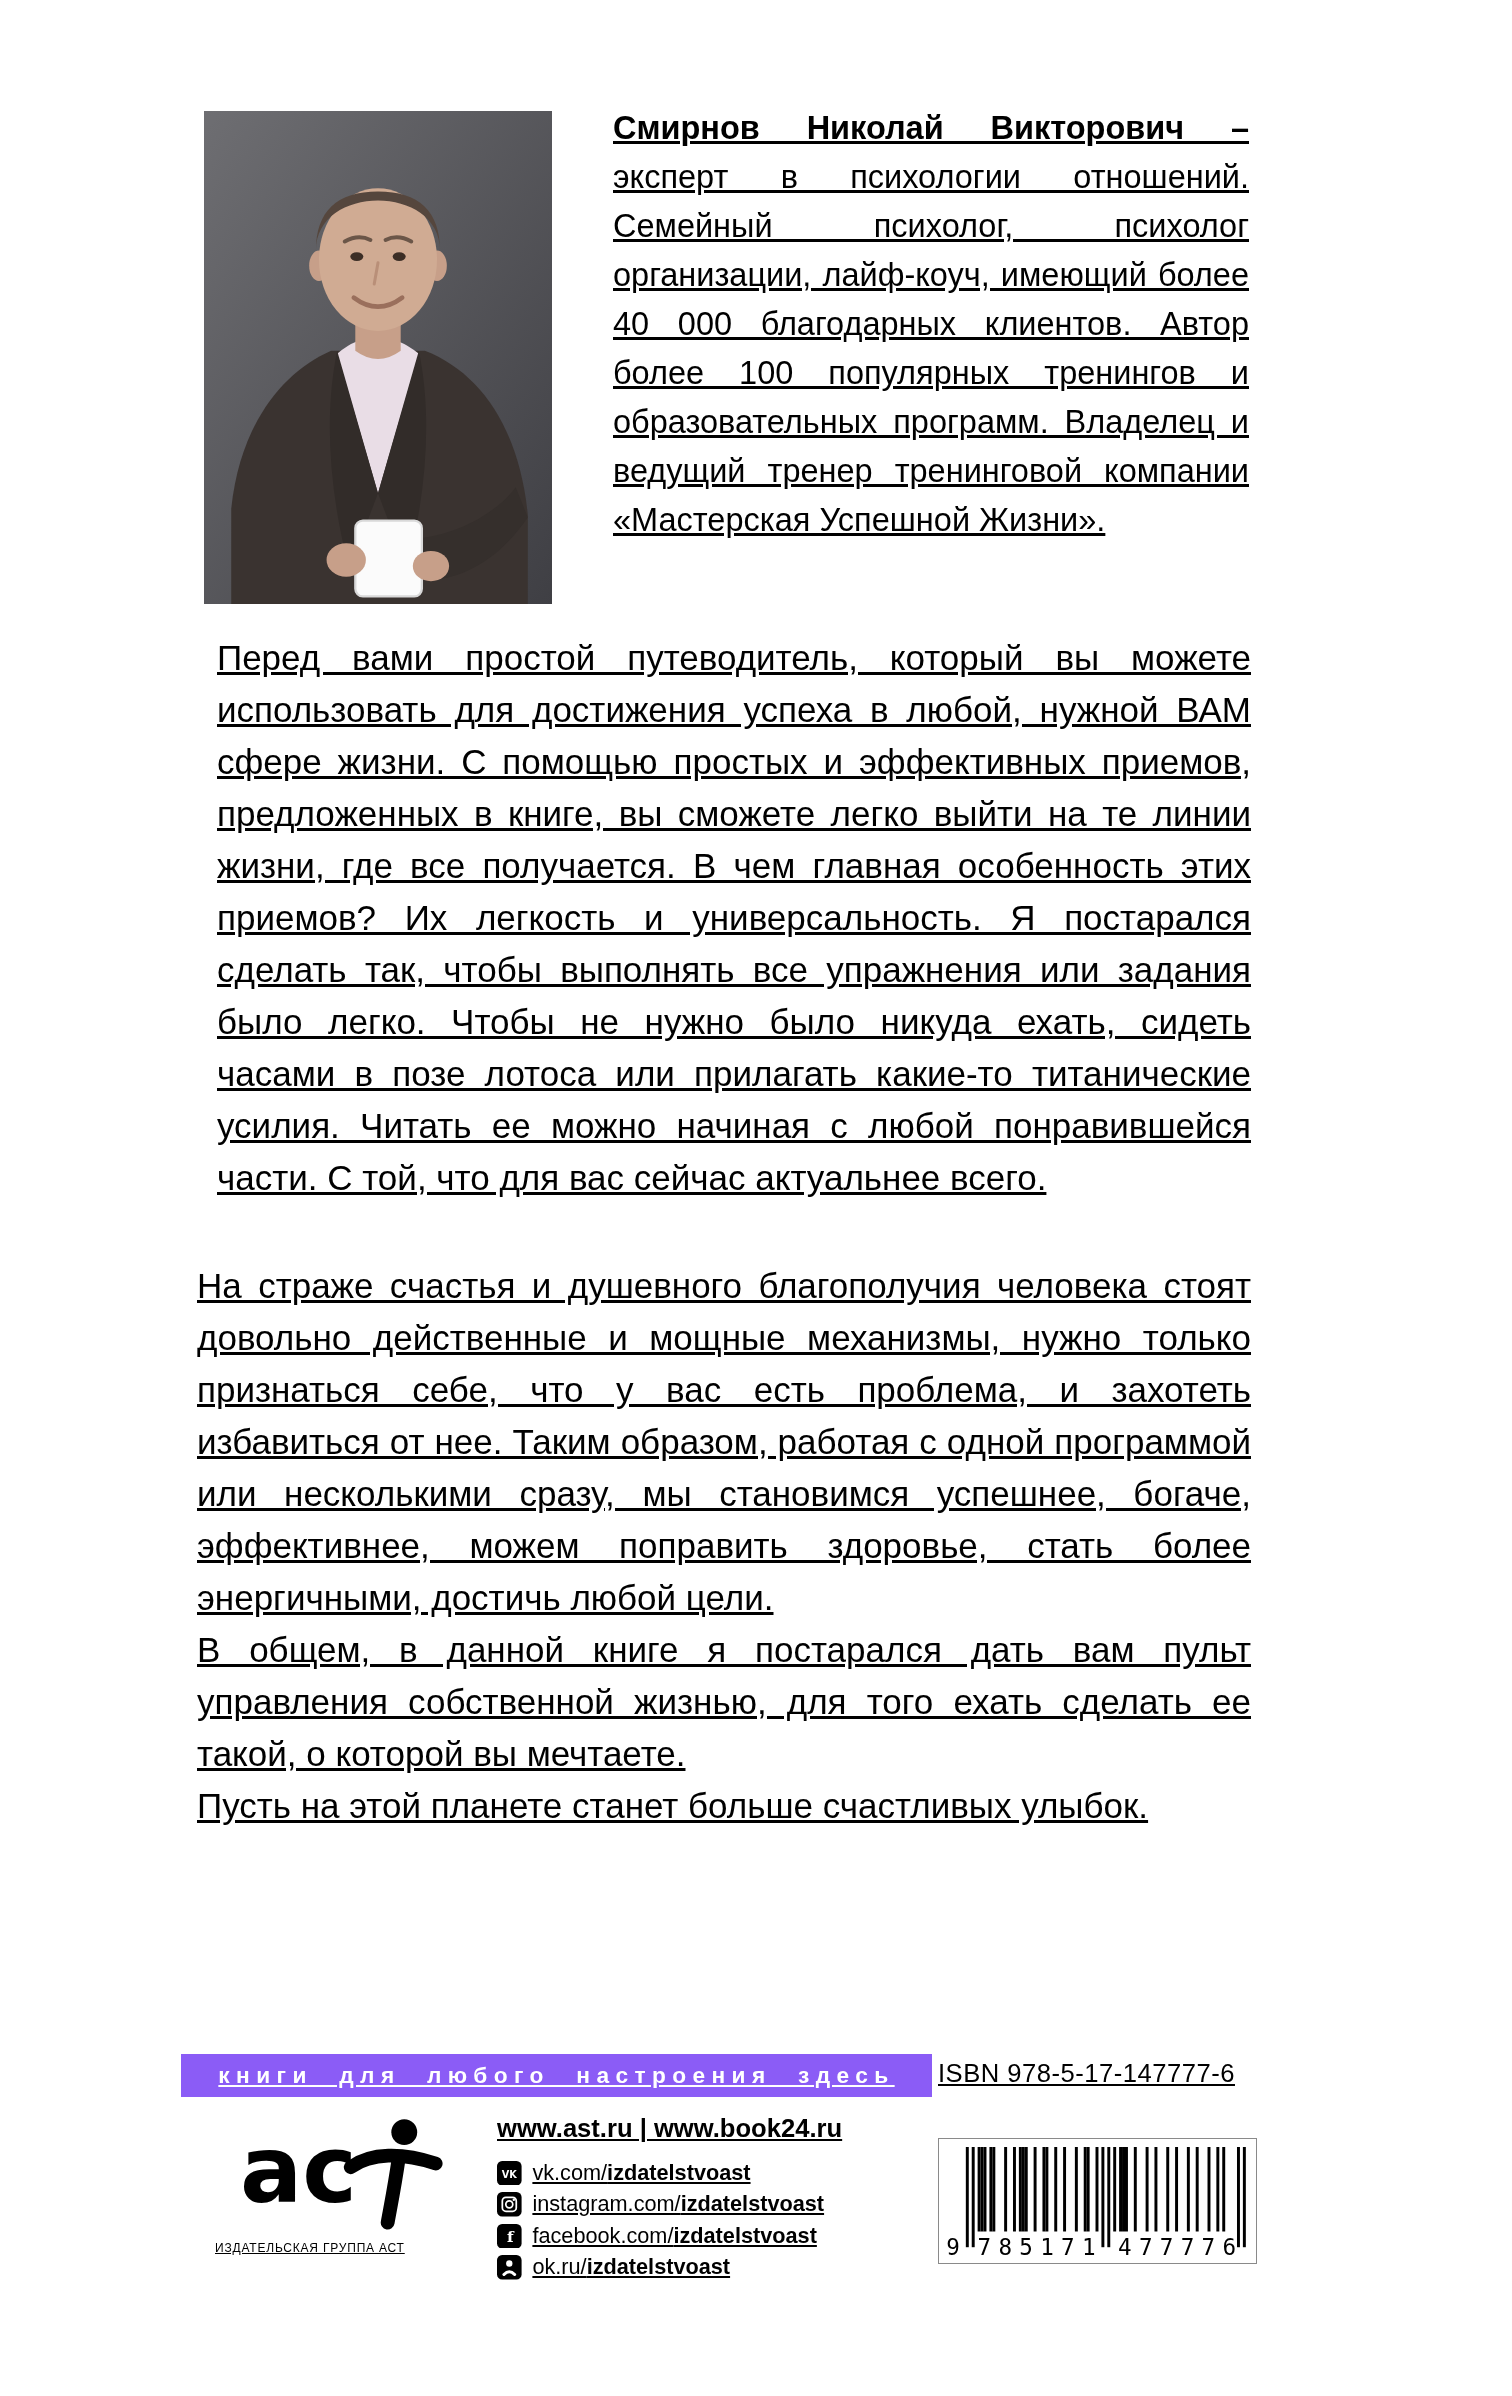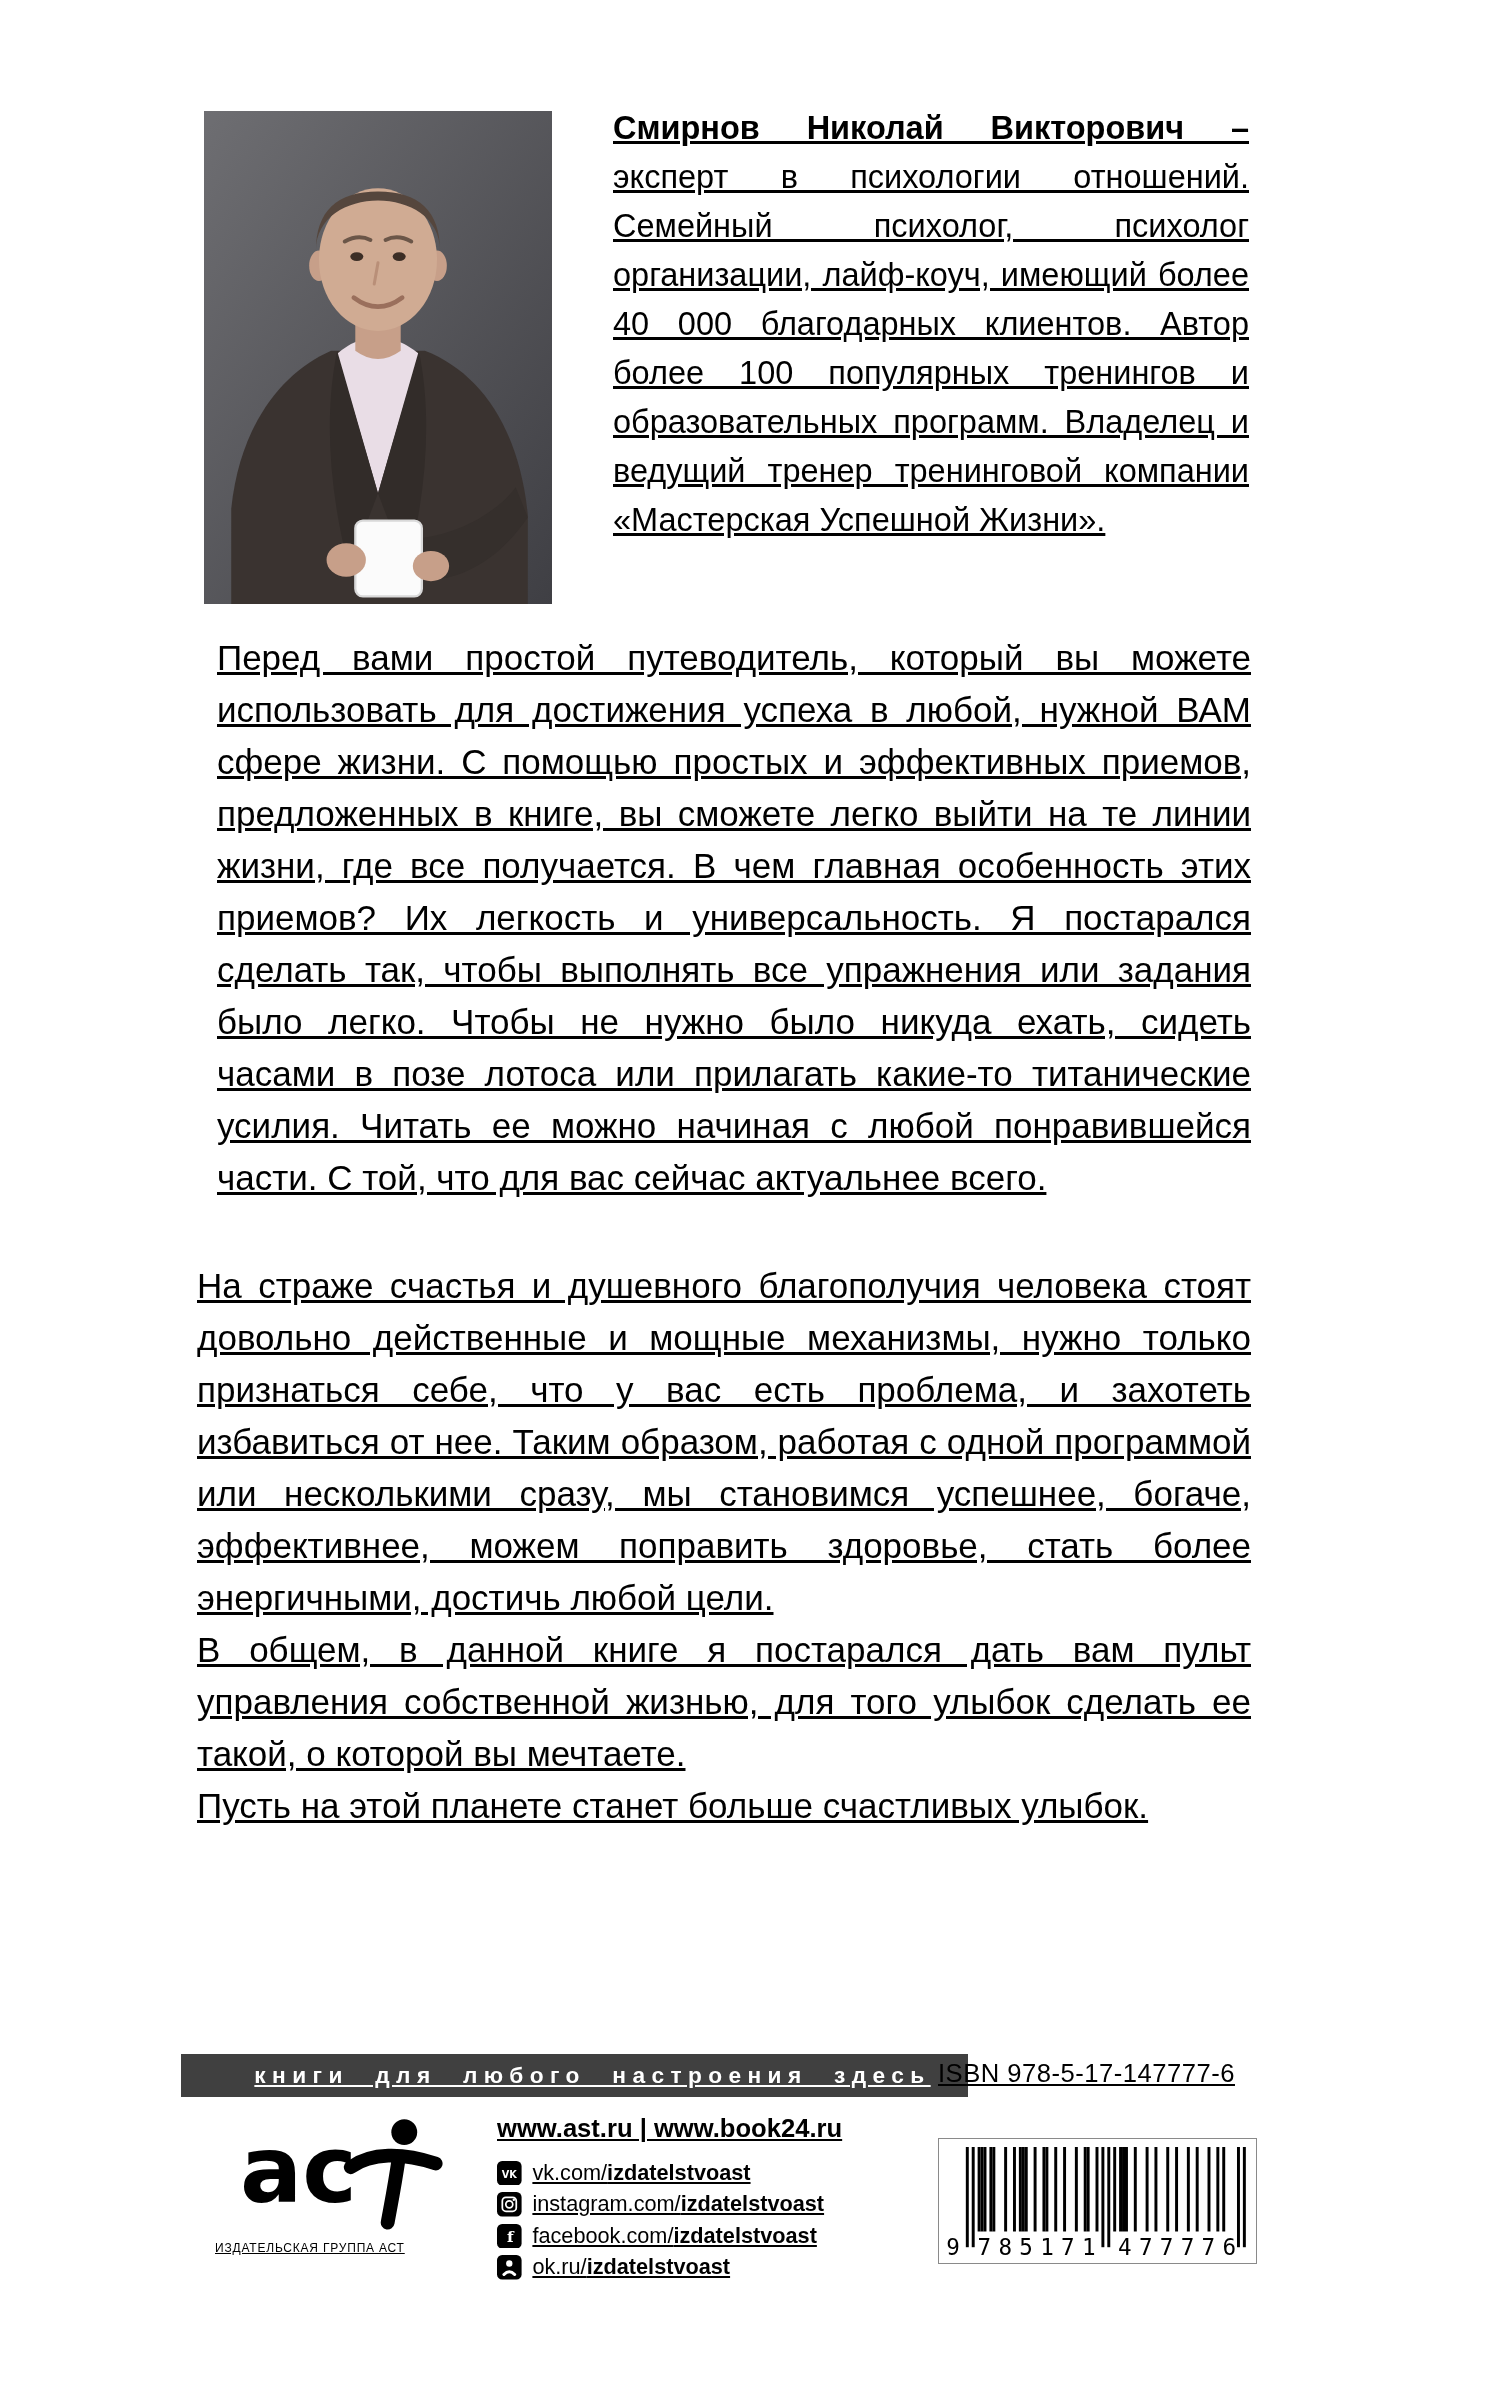--- a/index.html
+++ b/index.html
@@ -16,23 +16,23 @@
   .bio{left:613px;top:104px;width:636px;font-size:32.5px;line-height:49px;text-align:justify;}
   .bio b{font-weight:700;}
 
   
   .body-text{left:197px;top:632px;width:1054px;font-size:35px;line-height:52px;text-align:justify;}
   .body-text p{margin:0;}
   .body-text p.gap{margin-bottom:56px;margin-left:20px;}
 
   
   .tagline{
-    left:181px;top:2054px;width:751px;height:43px;background:#404040;color:#fff;
+    left:181px;top:2054px;width:751px;height:43px;background:#8b5cf6;color:#fff;
     display:flex;align-items:center;justify-content:center;
-    font-weight:700;font-size:22.7px;letter-spacing:6.4px;word-spacing:13.8px;padding-left:36px;
+    font-weight:700;font-size:22.7px;letter-spacing:6.4px;word-spacing:13.8px;
   }
   .isbn{left:938px;top:2059px;width:321px;text-align:left;font-size:25.6px;letter-spacing:0.5px;}
 
   .publisher{left:215px;top:2110px;width:252px;}
   .publisher .logo{display:block;margin:0 auto;width:205px;height:120px;}
   .publisher .caption{font-size:12px;letter-spacing:0.8px;margin-top:11px;white-space:nowrap;}
 
   .links{left:497px;top:2114px;width:424px;}
   .websites{font-size:25.6px;font-weight:700;margin-bottom:17.7px;}
   .social-row{display:flex;align-items:flex-end;margin-bottom:6.9px;font-size:21.7px;line-height:24.6px;}
@@ -90,21 +90,21 @@
 </div>
 
 <div class="abs bio">
   <b>Смирнов Николай Викторович –</b>
   <span>эксперт в психологии отношений. Семейный психолог, психолог организации, лайф-коуч, имеющий более 40 000 благодарных клиентов. Автор более 100 популярных тренингов и образовательных программ. Владелец и ведущий тренер тренинговой компании «Мастерская Успешной Жизни».</span>
 </div>
 
 <div class="abs body-text">
   <p class="gap">Перед вами простой путеводитель, который вы можете использовать для достижения успеха в любой, нужной ВАМ сфере жизни. С помощью простых и эффективных приемов, предложенных в книге, вы сможете легко выйти на те линии жизни, где все получается. В чем главная особенность этих приемов? Их легкость и универсальность. Я постарался сделать так, чтобы выполнять все упражнения или задания было легко. Чтобы не нужно было никуда ехать, сидеть часами в позе лотоса или прилагать какие-то титанические усилия. Читать ее можно начиная с любой понравившейся части. С той, что для вас сейчас актуальнее всего.</p>
   <p>На страже счастья и душевного благополучия человека стоят довольно действенные и мощные механизмы, нужно только признаться себе, что у вас есть проблема, и захотеть избавиться от нее. Таким образом, работая с одной программой или несколькими сразу, мы становимся успешнее, богаче, эффективнее, можем поправить здоровье, стать более энергичными, достичь любой цели.</p>
-  <p>В общем, в данной книге я постарался дать вам пульт управления собственной жизнью, для того улыбок сделать ее такой, о которой вы мечтаете.</p>
+  <p>В общем, в данной книге я постарался дать вам пульт управления собственной жизнью, для того ехать сделать ее такой, о которой вы мечтаете.</p>
   <p>Пусть на этой планете станет больше счастливых улыбок.</p>
 </div>
 
 <div class="abs tagline">
   <span>книги для любого настроения здесь</span>
 </div>
 
 <div class="abs isbn">ISBN 978-5-17-147777-6</div>
 
 <div class="abs publisher">

